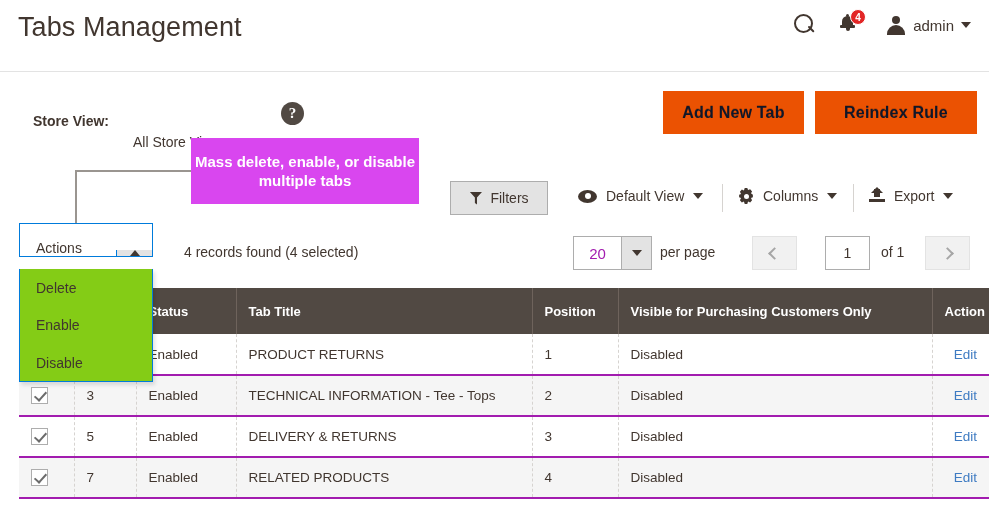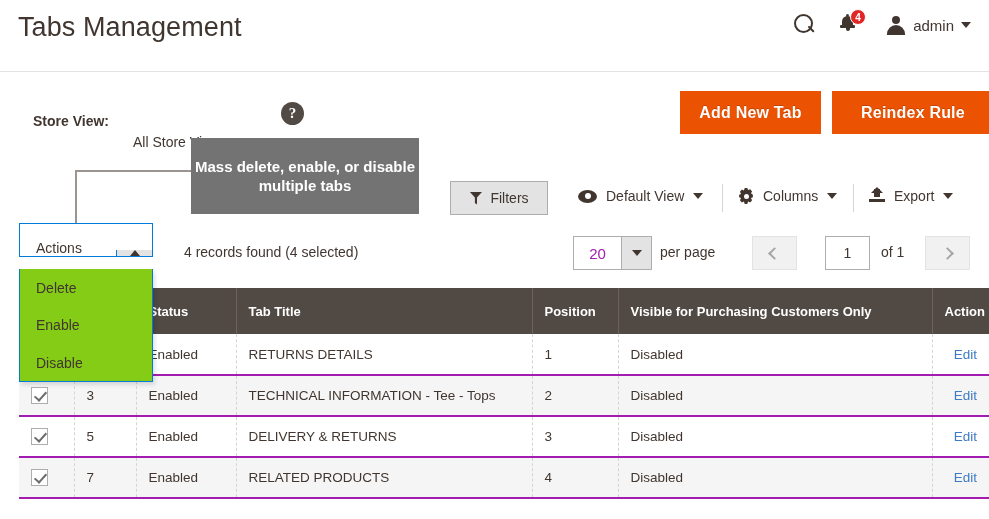--- a/index.html
+++ b/index.html
@@ -61,33 +61,32 @@
   .store-label { position:absolute; left:33px; top:107px; font-size:14px; font-weight:bold; color:#41362f;margin-top:6px; }
   .store-select { position:absolute; left:133px; top:106px; display:flex; align-items:center; gap:10px; cursor:pointer;margin-top:28px; }
   .store-select-text { font-size:14px; color:#41362f; }
   .caret-sm { width:0;height:0;border-left:5px solid transparent;border-right:5px solid transparent;border-top:6px solid #41362f; }
   .help-icon {
     position:absolute; left:281px; top:102px; width:23px;height:23px;border-radius:50%;
     background:#514943; color:#fff; font-size:15px; font-weight:bold; line-height:23px;
     text-align:center; cursor:pointer; font-family:"Liberation Serif", serif;
   }
   .btn-primary {
-    position:absolute; top:91px; height:43px; background:#eb5202; color:#ffffff;
+    position:absolute; top:91px; height:43px; background:#eb5202; color:#0f172a;
     border:none; font-size:16px; font-weight:bold; cursor:pointer;
     font-family:"Liberation Sans", sans-serif; letter-spacing:.2px;
     text-shadow: 0 -1px 0 rgba(0,0,0,.18);
-    margin-left: 17px;
   }
   #btn-add-new-tab { left:663px; width:141px; }
   #btn-reindex-rule { left:815px; width:162px; }
 
   
   .callout {
-    position:absolute; left:191px; top:138px; width:228px; height:76px;
-    background:#737373; color:#fff; display:flex; align-items:center; justify-content:center;
+    position:absolute; left:191px; top:138px; width:228px; height:66px;
+    background:#d946ef; color:#fff; display:flex; align-items:center; justify-content:center;
     text-align:center; font-size:15px; font-weight:bold; line-height:1.28; padding:0 0;
   }
   .leader-h { position:absolute; left:75px; top:170px; width:117px; height:2px; background:#9a9590; }
   .leader-v { position:absolute; left:75px; top:170px; width:2px; height:67px; background:#9a9590; }
   .filters-btn {
     position:absolute; left:450px; top:181px; width:98px; height:34px;
     background:#e3e3e3; border:1px solid #adadad; display:flex; align-items:center;
     justify-content:center; gap:8px; cursor:pointer; font-size:14px; color:#41362f;
   }
   .funnel {
@@ -338,21 +337,21 @@
           <th>Position</th>
           <th>Visible for Purchasing Customers Only</th>
           <th>Action</th>
         </tr>
       </thead>
       <tbody>
         <tr>
           <td><span class="cbx checked"></span></td>
           <td>1</td>
           <td>Enabled</td>
-          <td>RETURNS DETAILS</td>
+          <td>PRODUCT RETURNS</td>
           <td>1</td>
           <td>Disabled</td>
           <td class="cell-action"><span class="edit-link">Edit</span></td>
         </tr>
         <tr>
           <td><span class="cbx checked"></span></td>
           <td>3</td>
           <td>Enabled</td>
           <td>TECHNICAL INFORMATION - Tee - Tops</td>
           <td>2</td>

